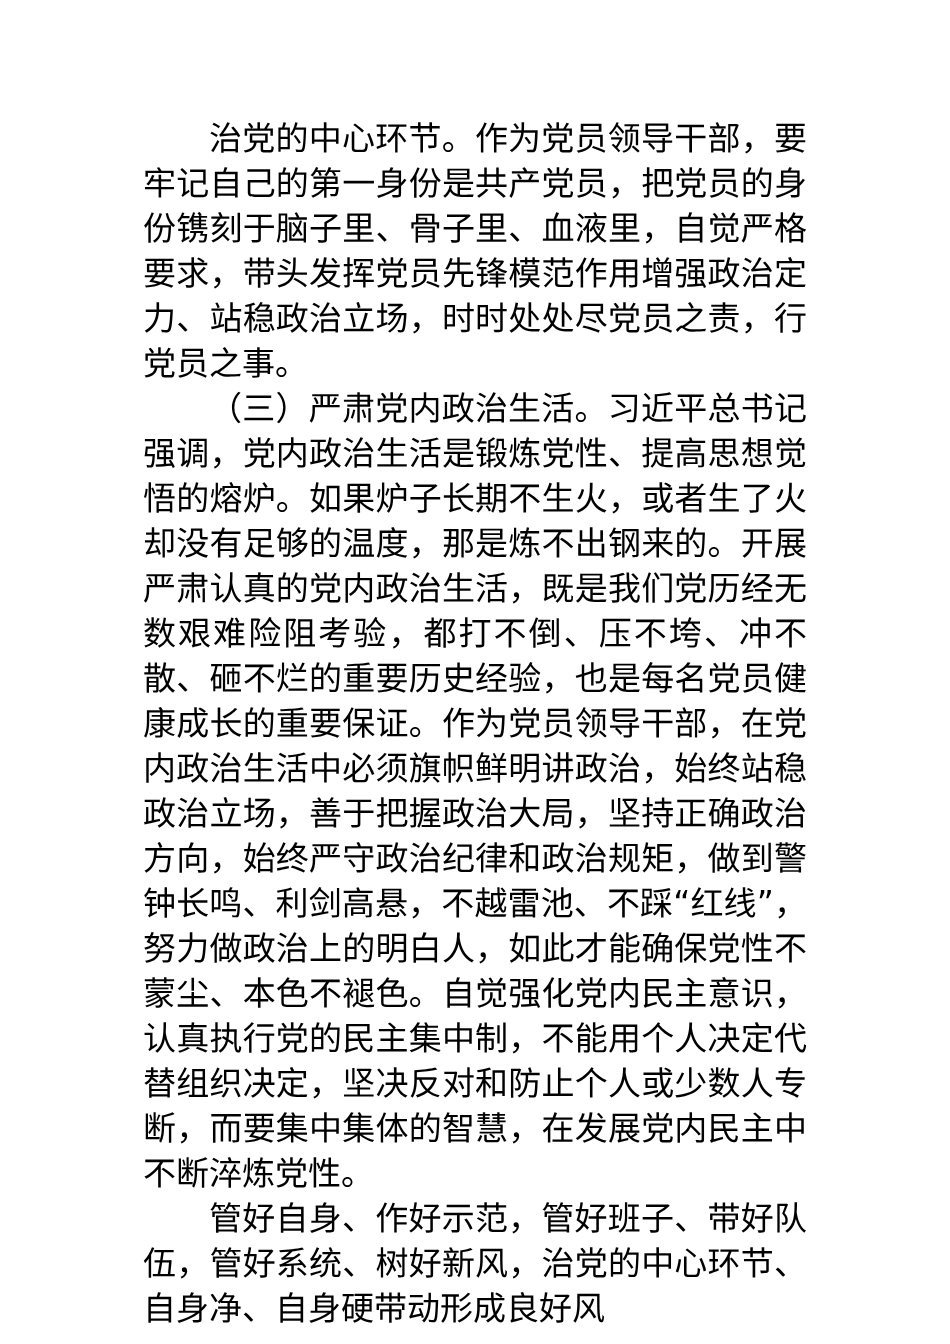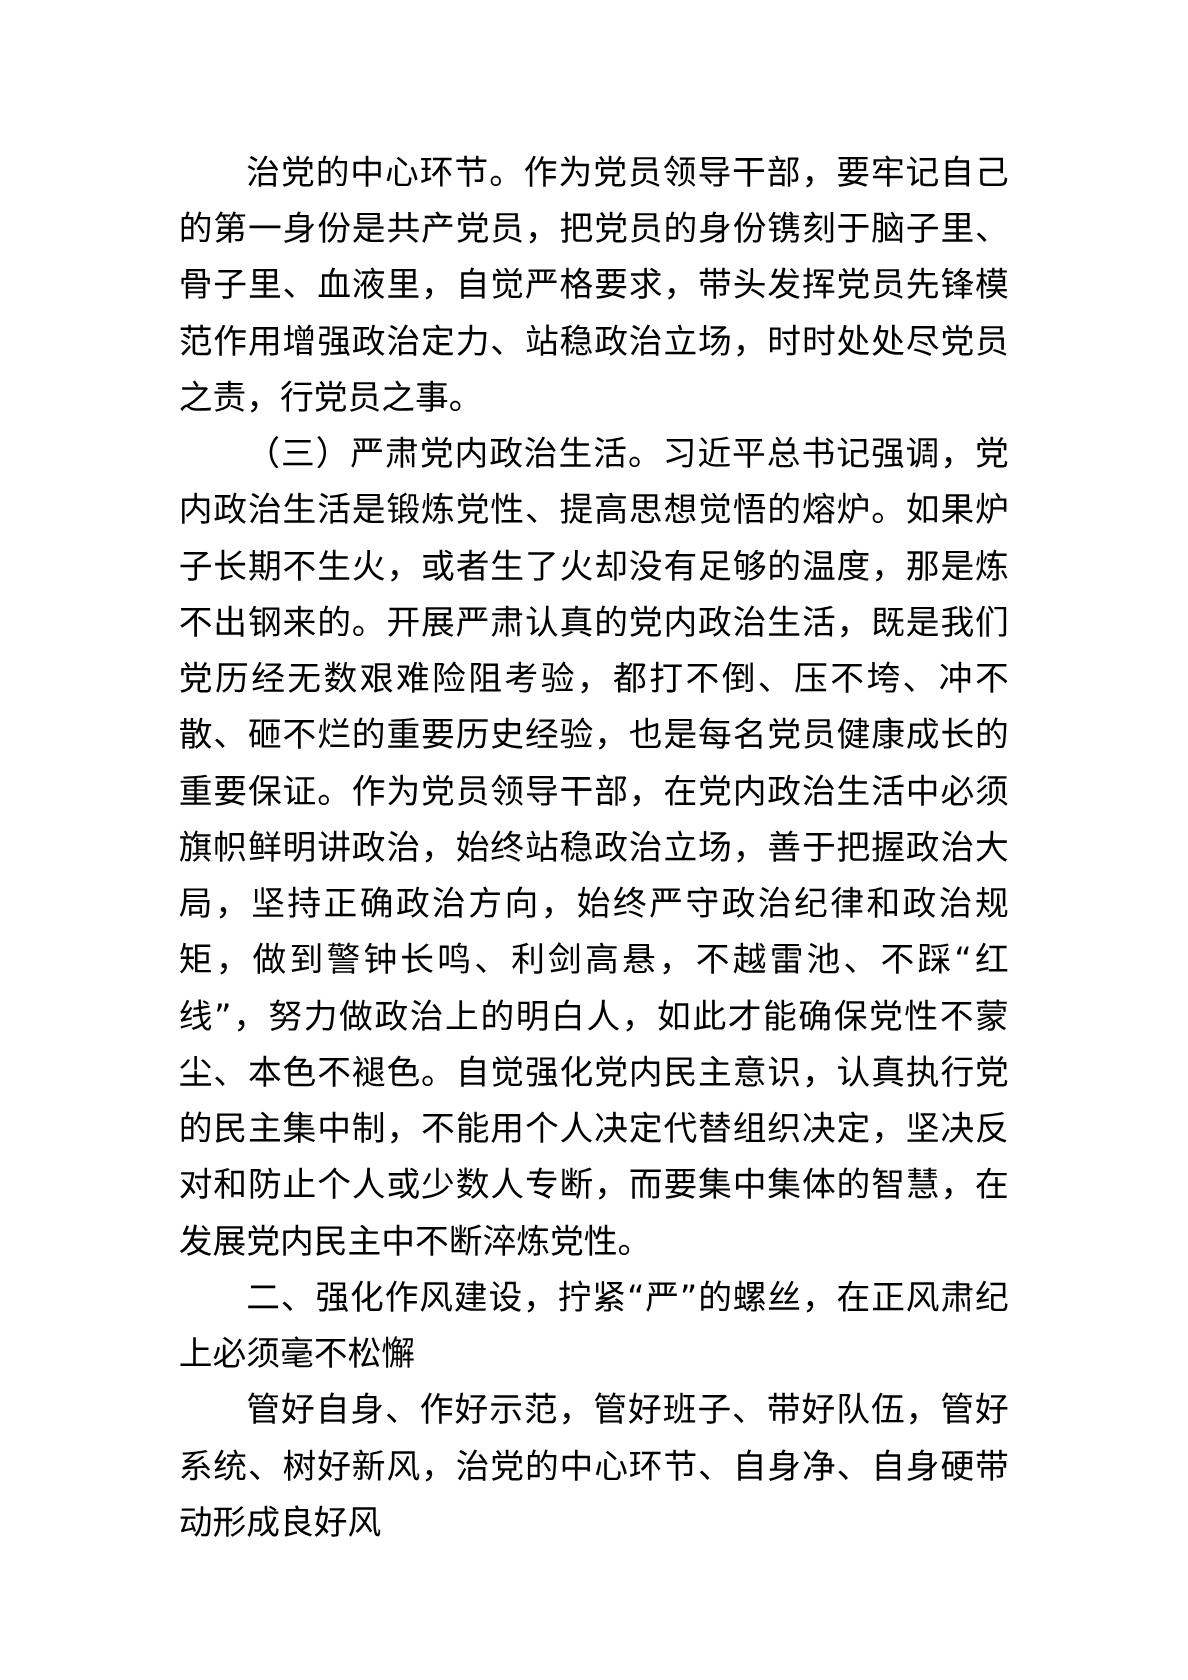--- a/index.html
+++ b/index.html
@@ -17,34 +17,33 @@
   }
   .doc-body {
     position: absolute;
     left: 143px;
     top: 116px;
     width: 664px;
   }
   .doc-body p {
     margin: 0;
     padding: 0;
-    font-size: 27px;
+    font-size: 33px;
     line-height: 45px;
     color: #000000;
     text-align: justify;
     text-justify: inter-ideograph;
     text-indent: 2em;
     letter-spacing: 0;
     word-break: break-all;
     overflow-wrap: break-word;
   }
 </style>
 </head>
 <body>
 
 <div class="page">
   <div class="doc-body">
     <p>治党的中心环节。作为党员领导干部，要牢记自己的第一身份是共产党员，把党员的身份镌刻于脑子里、骨子里、血液里，自觉严格要求，带头发挥党员先锋模范作用增强政治定力、站稳政治立场，时时处处尽党员之责，行党员之事。</p>
     <p>（三）严肃党内政治生活。习近平总书记强调，党内政治生活是锻炼党性、提高思想觉悟的熔炉。如果炉子长期不生火，或者生了火却没有足够的温度，那是炼不出钢来的。开展严肃认真的党内政治生活，既是我们党历经无数艰难险阻考验，都打不倒、压不垮、冲不散、砸不烂的重要历史经验，也是每名党员健康成长的重要保证。作为党员领导干部，在党内政治生活中必须旗帜鲜明讲政治，始终站稳政治立场，善于把握政治大局，坚持正确政治方向，始终严守政治纪律和政治规矩，做到警钟长鸣、利剑高悬，不越雷池、不踩“红线”，努力做政治上的明白人，如此才能确保党性不蒙尘、本色不褪色。自觉强化党内民主意识，认真执行党的民主集中制，不能用个人决定代替组织决定，坚决反对和防止个人或少数人专断，而要集中集体的智慧，在发展党内民主中不断淬炼党性。</p>
-    <p>二、强化作风建设，拧紧“严”的螺丝，在正风肃纪上必须毫不松懈</p>
     <p>管好自身、作好示范，管好班子、带好队伍，管好系统、树好新风，治党的中心环节、自身净、自身硬带动形成良好风</p>
   </div>
 </div>
 
 </body></html>

